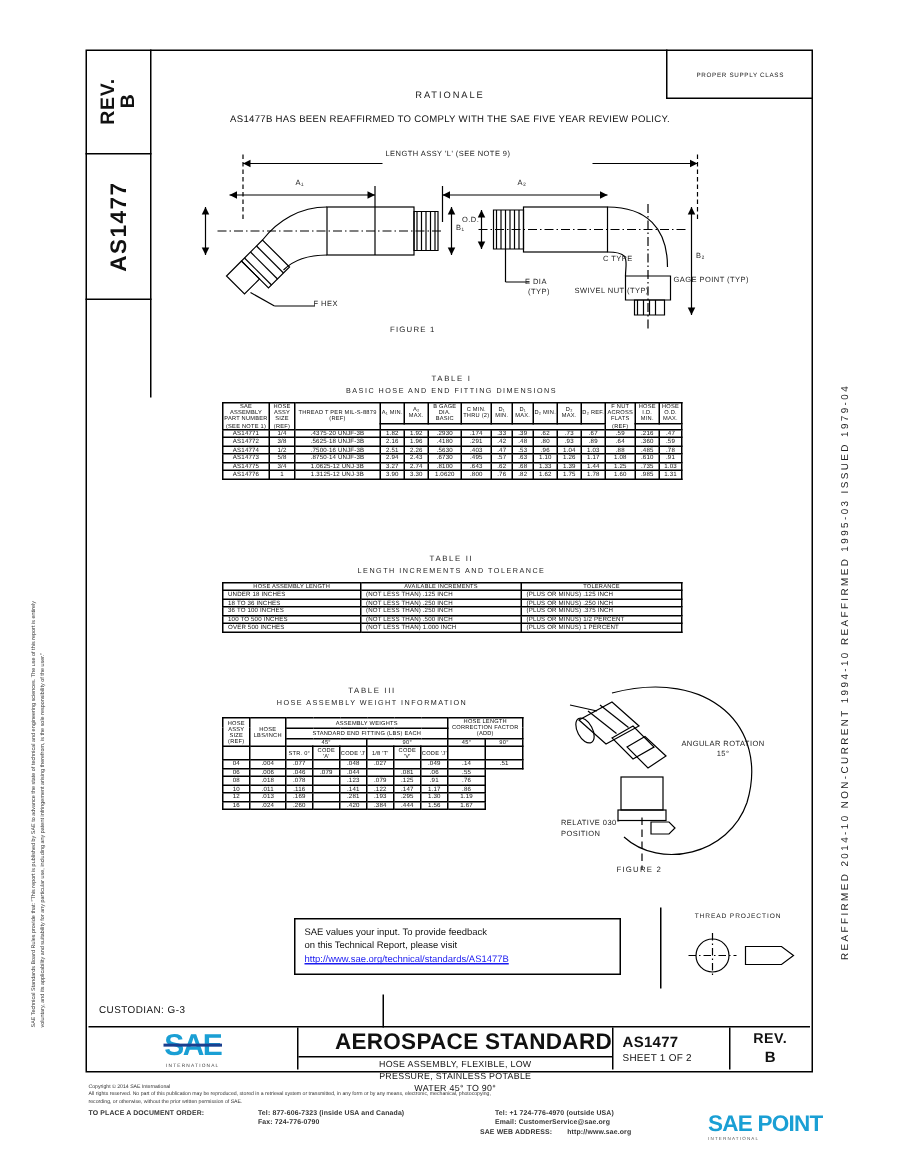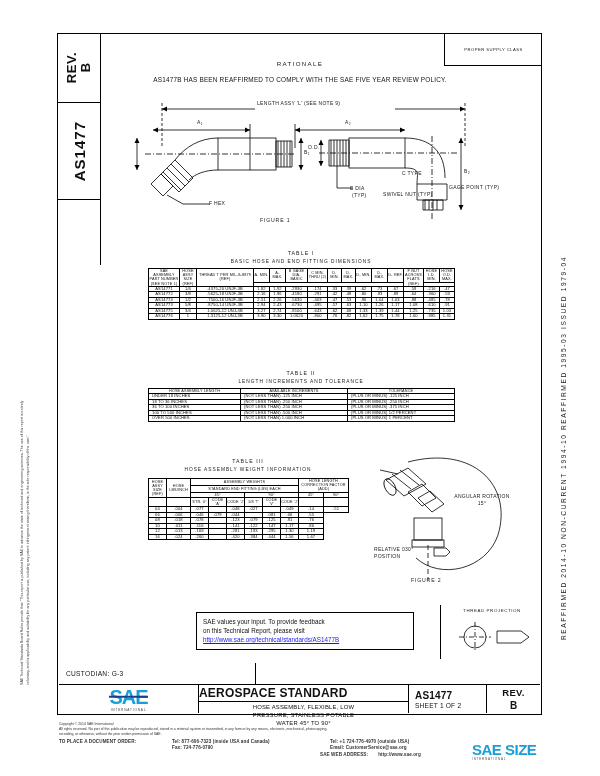--- a/index.html
+++ b/index.html
@@ -70,21 +70,21 @@
   
   .tb{position:absolute;left:59px;top:685px;width:481px;height:28px;box-sizing:border-box;}
   .tb-logo{position:absolute;left:0;top:0;width:140px;height:28px;border-right:1.3px solid #000;box-sizing:border-box;
      display:flex;flex-direction:column;align-items:center;justify-content:center;}
   .tb-title{position:absolute;left:140px;top:0;width:210px;height:28px;border-right:1.3px solid #000;box-sizing:border-box;
      display:flex;flex-direction:column;align-items:center;}
   .tb-as{position:absolute;left:350px;top:0;width:78px;height:28px;border-right:1.3px solid #000;box-sizing:border-box;
      display:flex;flex-direction:column;justify-content:center;padding-left:6px;}
   .tb-rev{position:absolute;left:428px;top:0;width:53px;height:28px;box-sizing:border-box;
      display:flex;flex-direction:column;align-items:center;justify-content:center;}
-  .as-std{font-weight:bold;font-size:12px;letter-spacing:.2px;padding-top:1px;border-bottom:1.3px solid #000;width:100%;text-align:left;
+  .as-std{font-weight:bold;font-size:15px;letter-spacing:.2px;padding-top:1px;border-bottom:1.3px solid #000;width:100%;text-align:right;
      box-sizing:border-box;padding-bottom:1px;}
   .as-sub{font-size:5.9px;line-height:1.35;text-align:center;padding-top:2px;letter-spacing:.2px;}
   .as-num{font-weight:bold;font-size:10px;letter-spacing:.2px;}
   .as-sheet{font-size:6.6px;letter-spacing:.2px;padding-top:1px;}
   .rev-l{font-weight:bold;font-size:9.5px;letter-spacing:.3px;}
   .rev-v{font-weight:bold;font-size:10px;padding-top:2px;}
 
   
   .sae-logo{font-weight:bold;font-size:20px;letter-spacing:-1px;color:#1a9fd4;line-height:1;position:relative;}
   .sae-logo .bar{position:absolute;left:0;top:50%;width:100%;height:2.5px;background:#1a3f8f;transform:translateY(-50%);}
@@ -633,18 +633,18 @@
     </div>
     <div class="foot-grid">
       <div class="foot-col" style="width:251px;"></div>
       <div class="foot-col b">SAE WEB ADDRESS:</div>
       <div class="foot-col b">http://www.sae.org</div>
     </div>
   </div>
 
   <div class="saenorm">
     <div class="sn">
-      <span>SAE SIZE</span>
+      <span>SAE POINT</span>
     </div>
     <div class="snt">INTERNATIONAL</div>
   </div>
 
 </div>
 
 </body></html>

